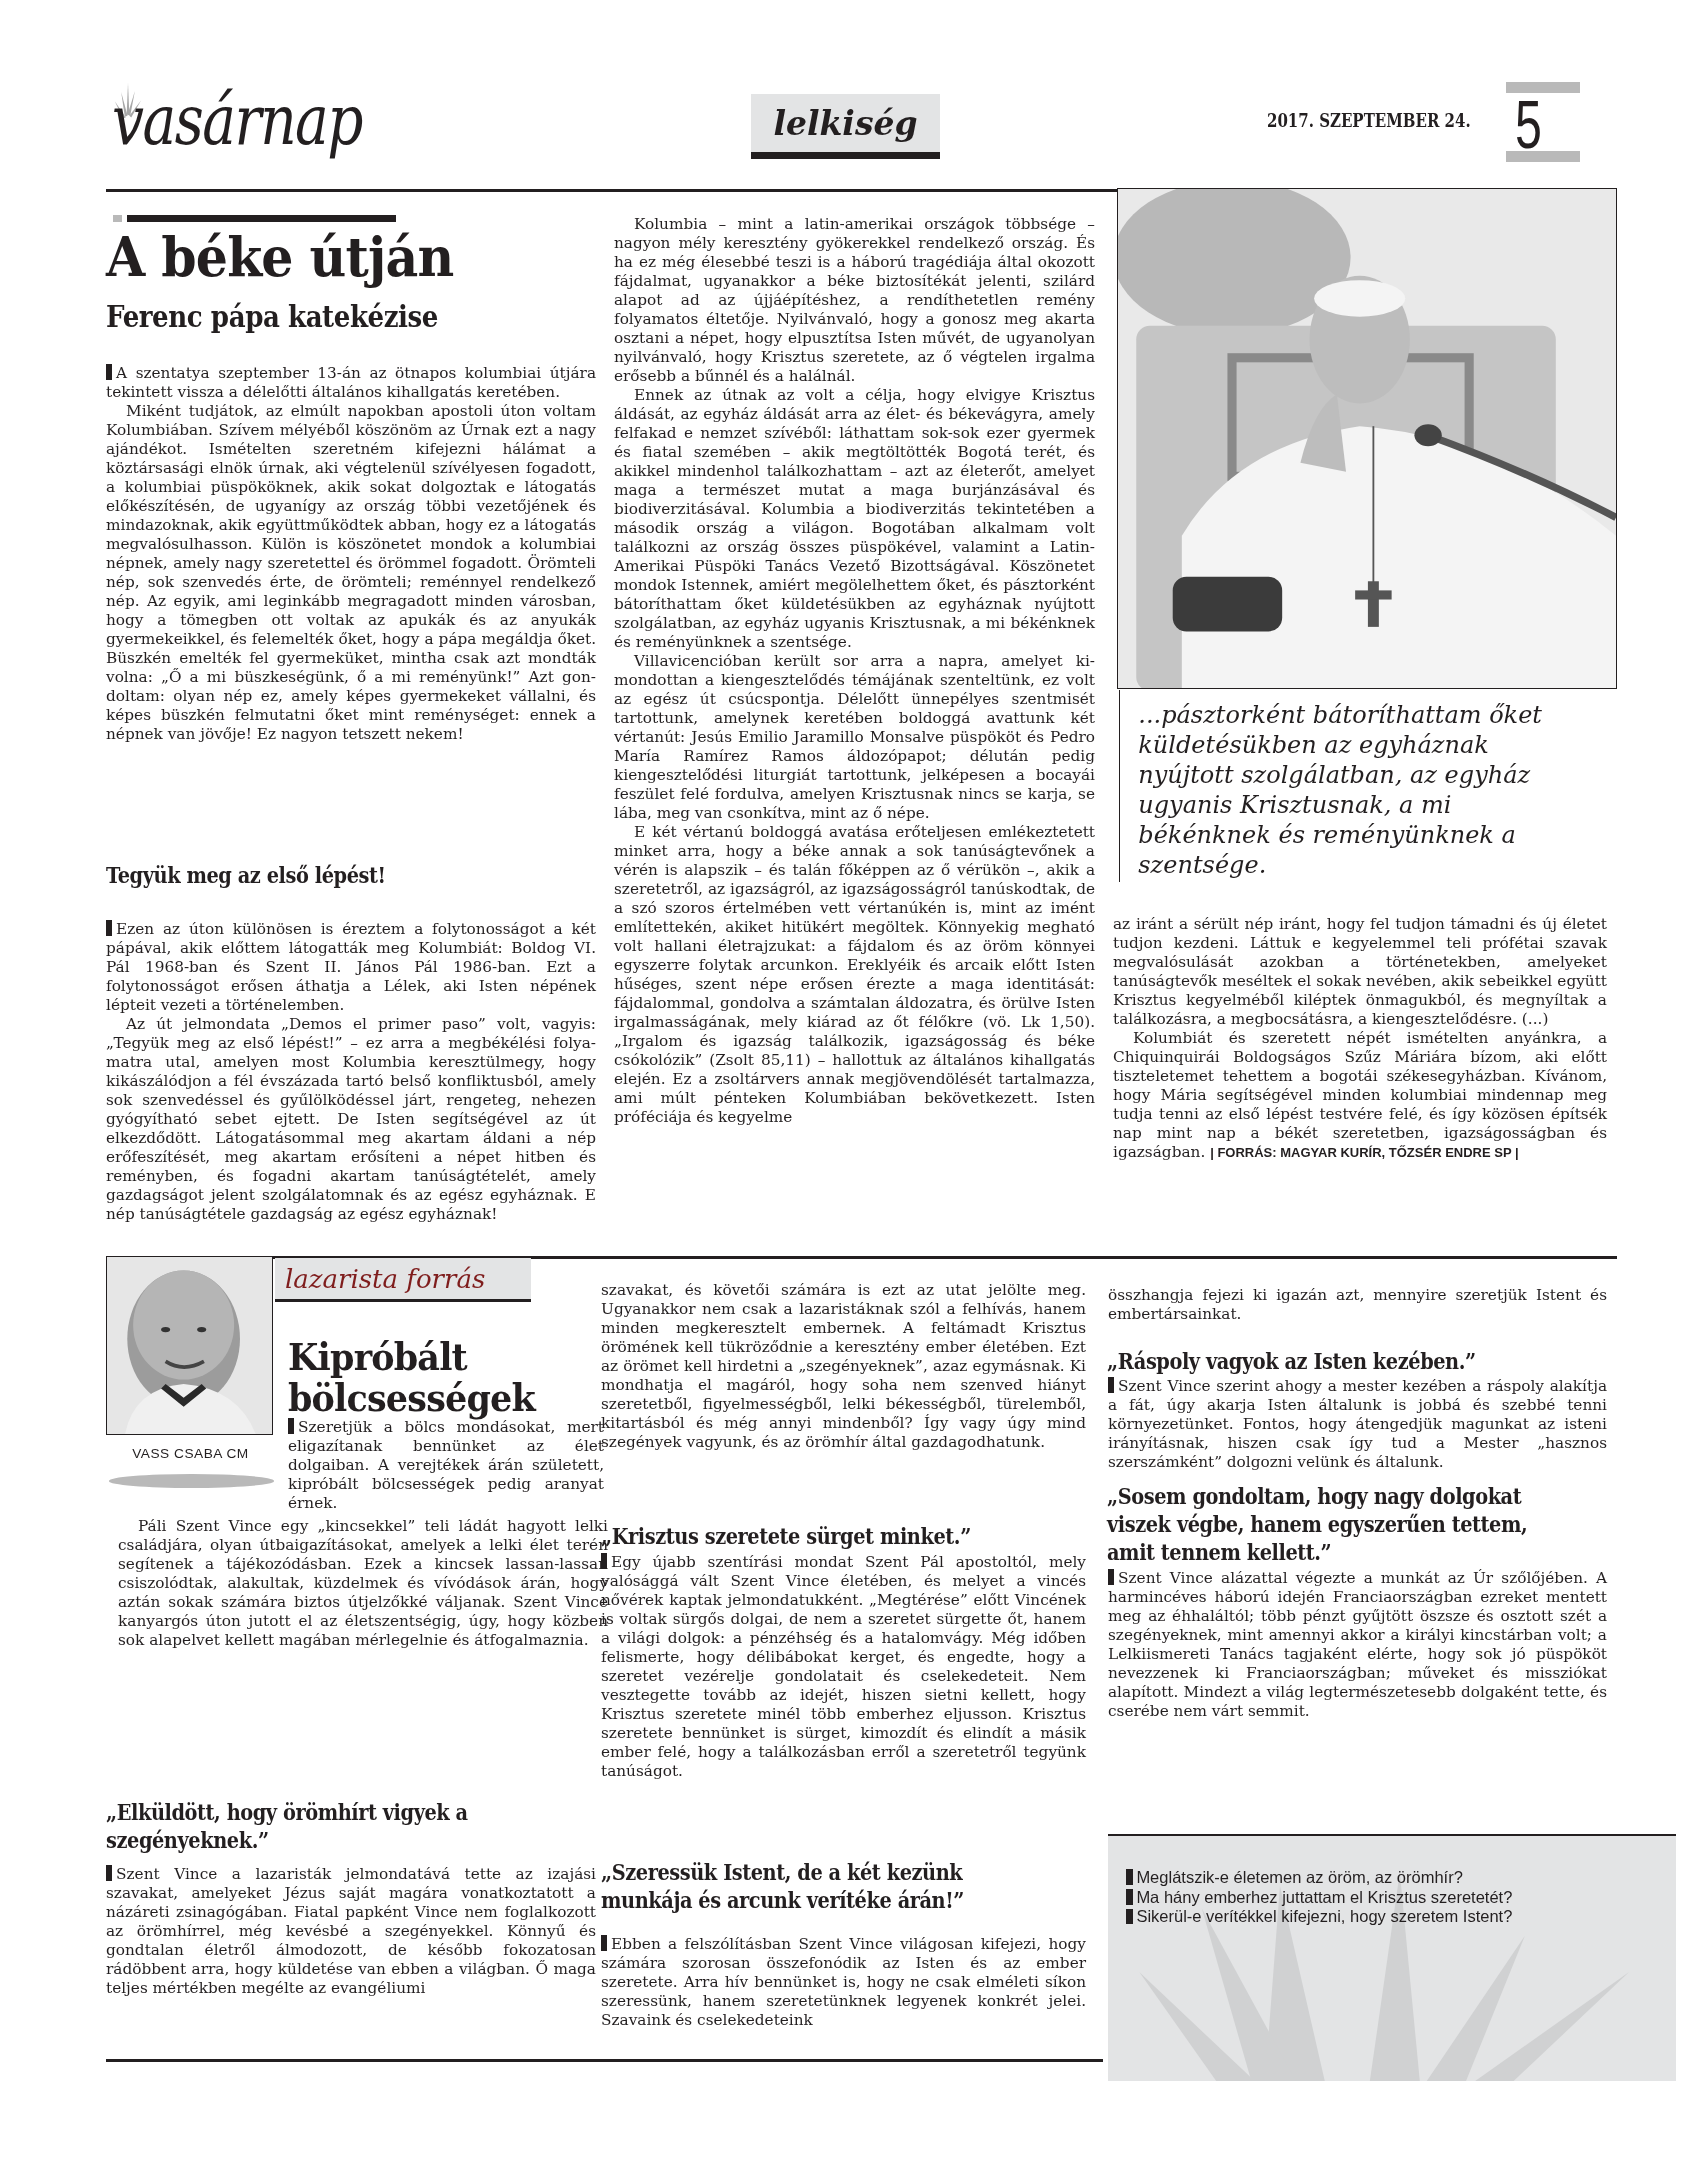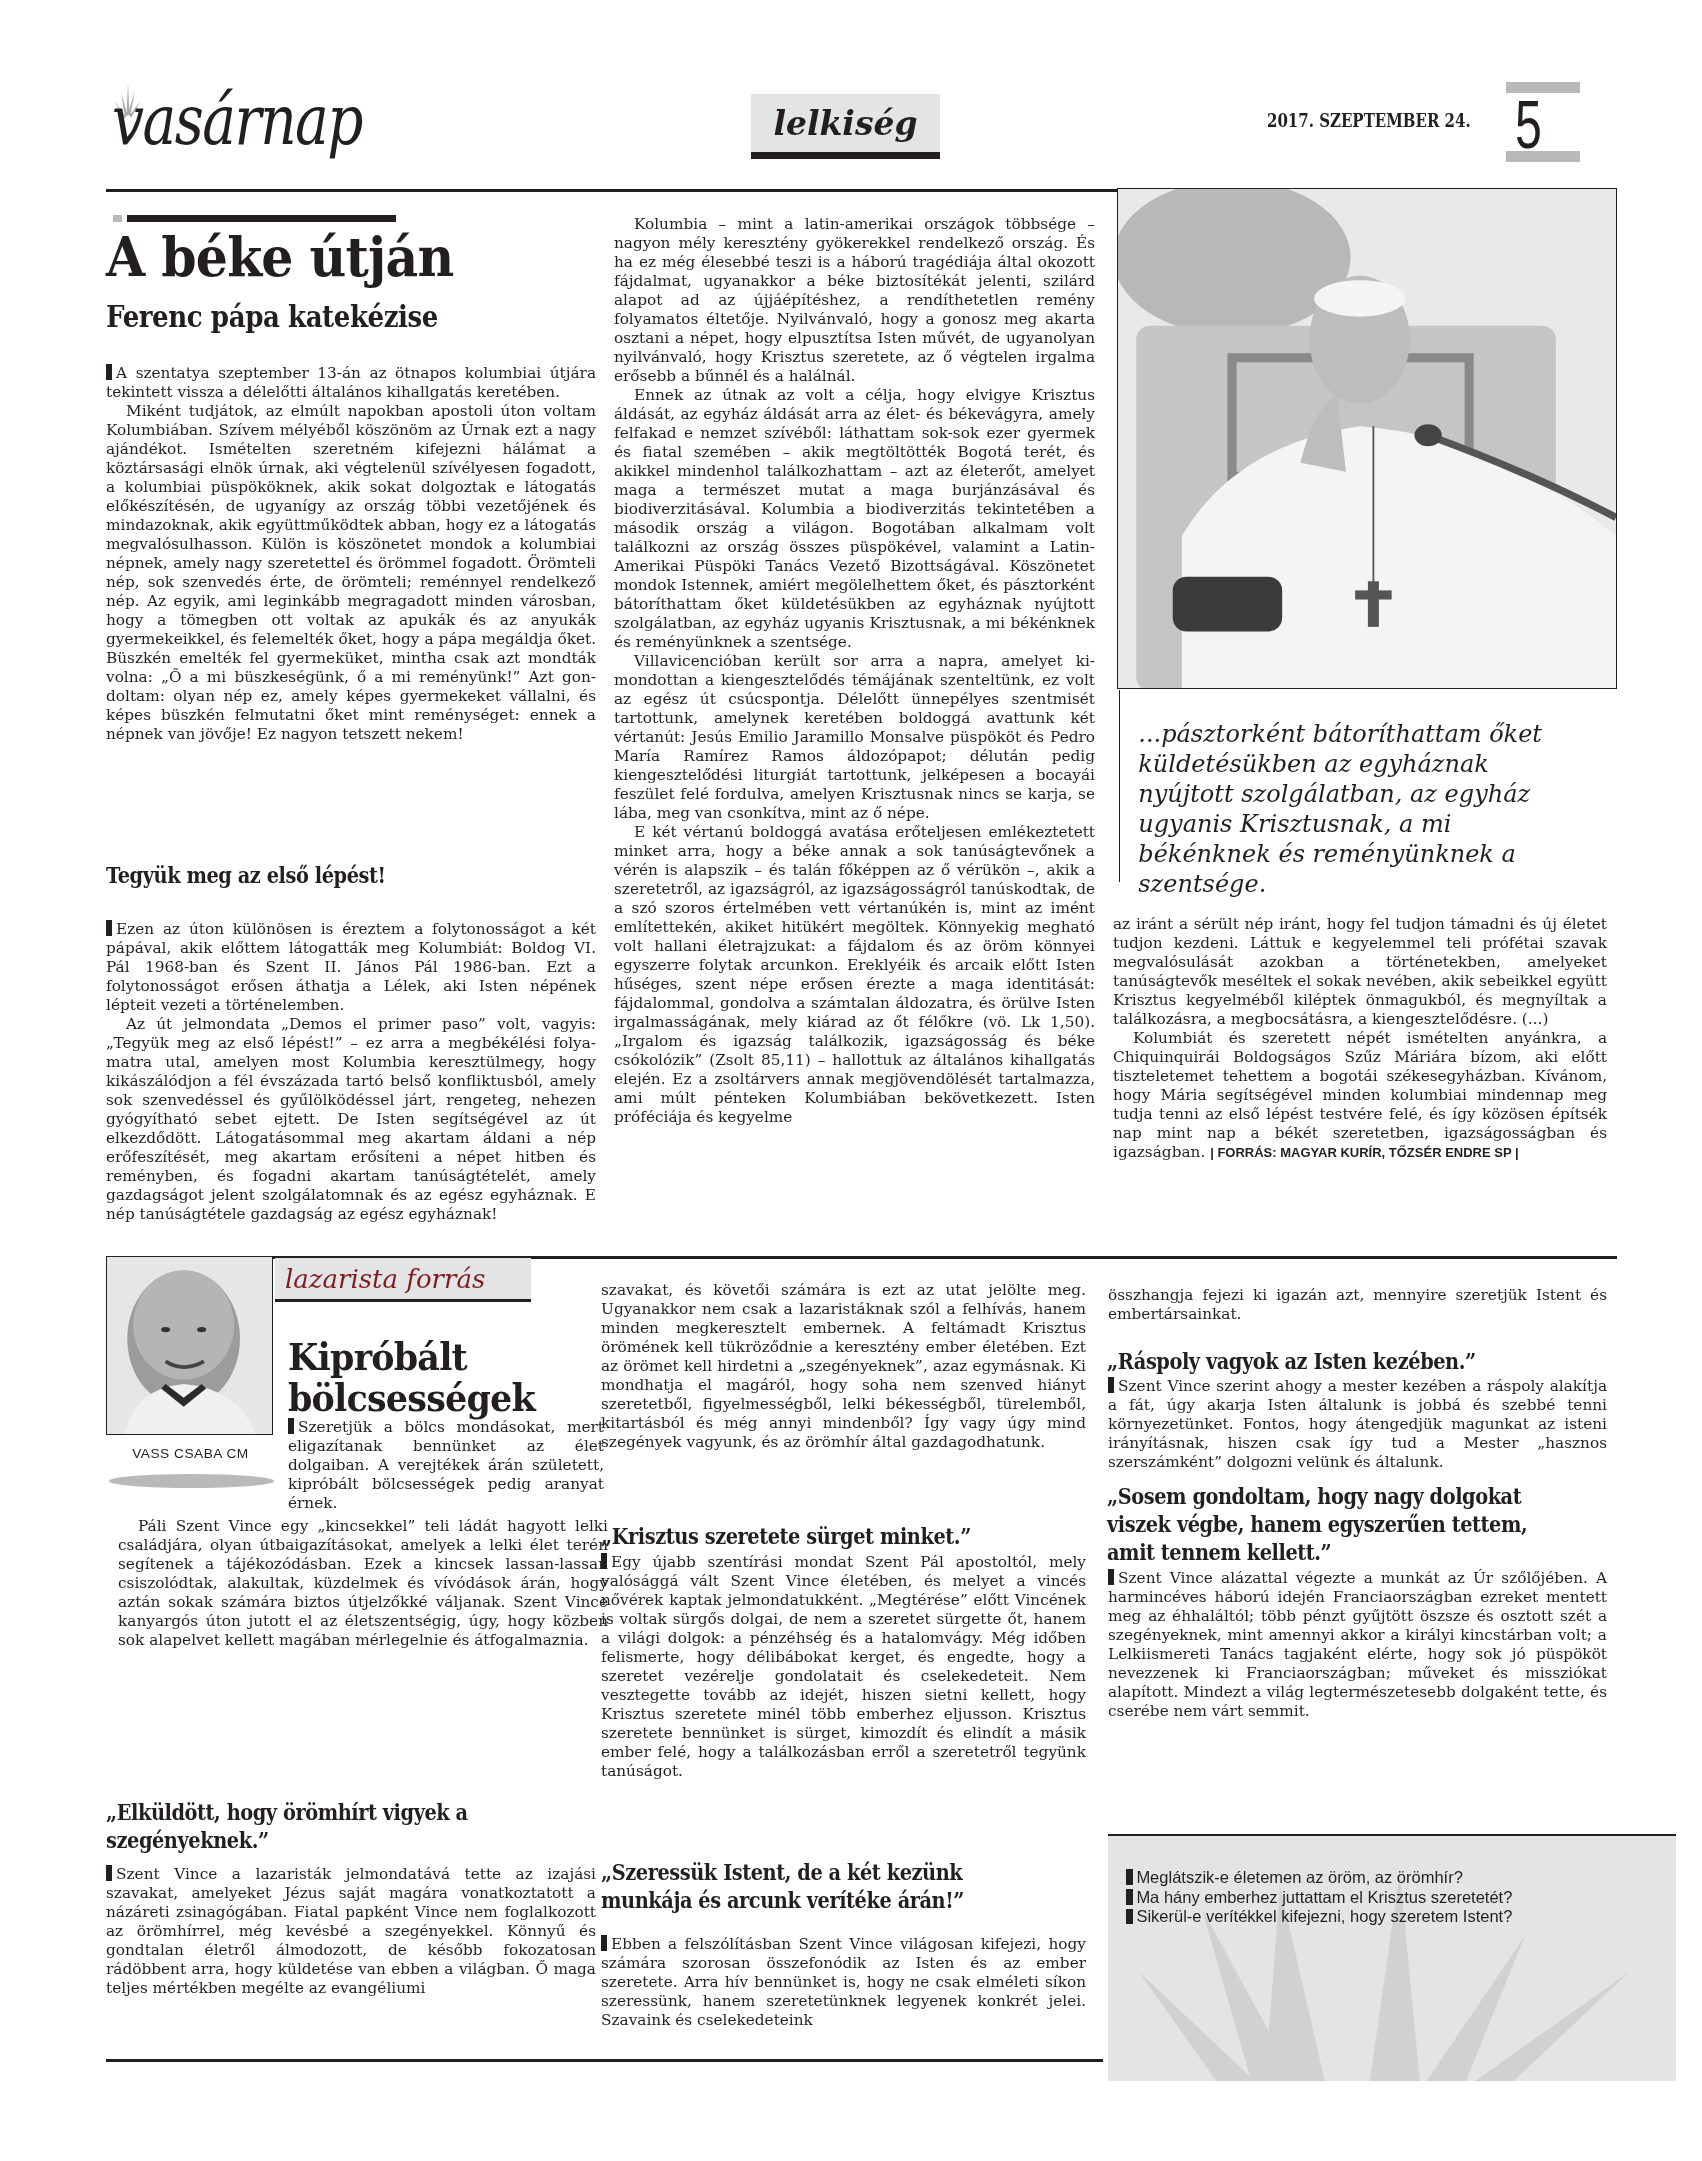--- a/index.html
+++ b/index.html
@@ -49,21 +49,21 @@
   .col1-text { left: 106px; top: 364px; width: 490px; }
   .col1-sub { left: 106px; top: 862px; font-size: 22px; transform: scaleX(0.88); transform-origin: left top; }
   .col1b-text { left: 106px; top: 920px; width: 490px; }
 
   .col2-text { left: 614px; top: 215px; width: 481px; }
 
   .photo { left: 1117px; top: 188px; width: 500px; height: 501px; border: 1.8px solid #231f20; overflow: hidden;
     background: linear-gradient(180deg, #9a9a9a 0%, #cfcfcf 30%, #e8e8e8 60%, #f2f2f2 100%); }
   .photo svg { width: 100%; height: 100%; display: block; }
 
-  .pullquote { left: 1119px; top: 690px; width: 490px; height: 192px; border-left: 1.8px solid #231f20; padding-left: 18.3px; padding-top: 29px; }
+  .pullquote { left: 1119px; top: 690px; width: 490px; height: 192px; border-left: 1.8px solid #231f20; padding-left: 18.3px; padding-top: 10px; }
   .pullquote p { font-family: "DejaVu Serif", serif; font-style: italic; font-size: 24px; line-height: 30px; color: #231f20; width: 421px; }
 
   .col3-text { left: 1113px; top: 915px; width: 494px; }
   .source-credit { font-family: "Liberation Sans", sans-serif; font-weight: bold; font-size: 13px; letter-spacing: 0px; }
 
   
   .rule-mid { left: 106px; top: 1256px; width: 1511px; height: 2.7px; background: #231f20; }
   .portrait-frame { left: 106px; top: 1257px; width: 167px; height: 178px; border: 1.8px solid #231f20; border-top: none; overflow: hidden;
     background: linear-gradient(180deg, #d4d4d4 0%, #ececec 100%); }
   .portrait-frame svg { width: 100%; height: 100%; display: block; }

